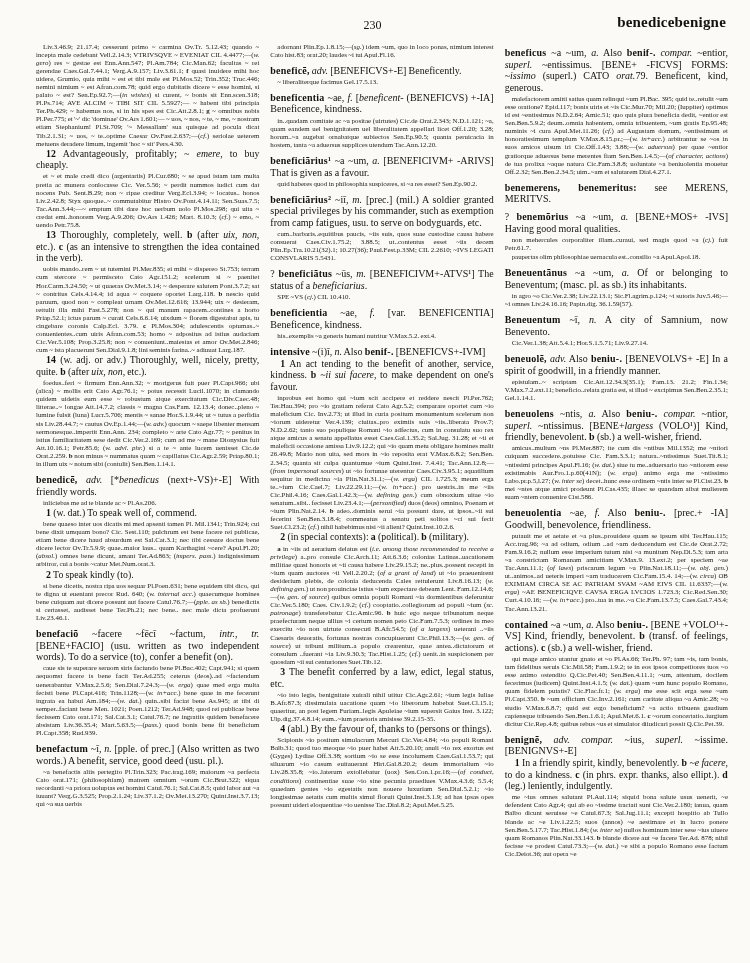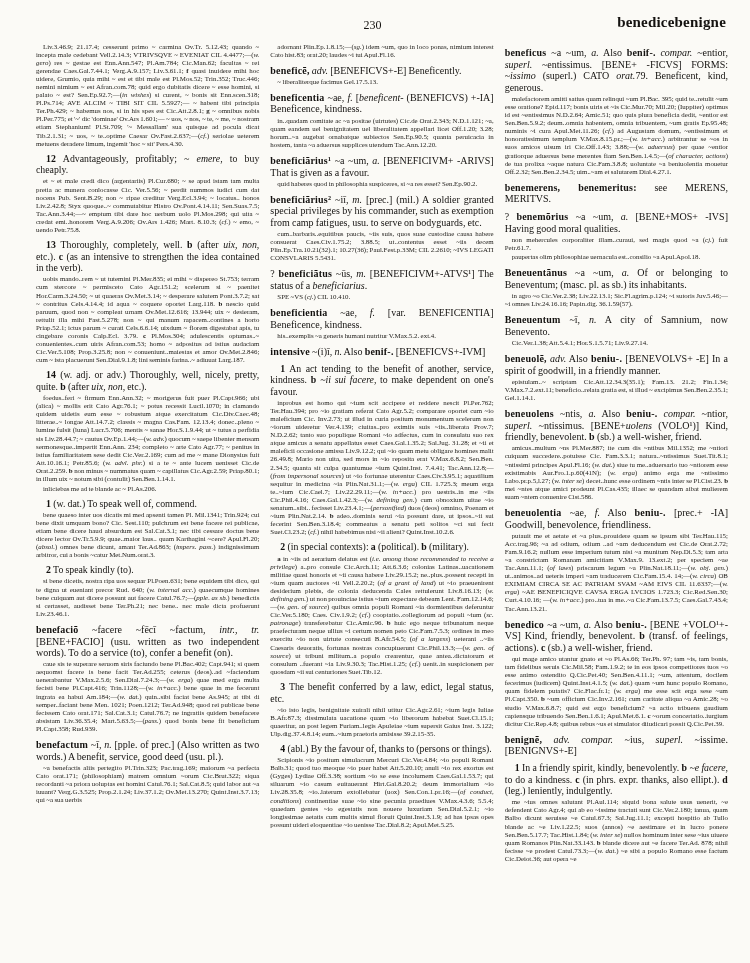--- a/index.html
+++ b/index.html
@@ -15,21 +15,21 @@
   }
   .guide-word{font-weight:bold;font-size:15px;letter-spacing:.2px;}
   .page-number{font-size:12px;position:absolute;left:0;right:5px;text-align:center;top:18px;}
   .columns{
     display:flex;gap:11px;padding:6px 22px 0 36px;box-sizing:border-box;
   }
   .col{width:227px;min-width:0;}
   
   .blk{text-align:justify;hyphens:none;word-spacing:-0.3px;}
   .entry{font-size:10px;line-height:11.6px;margin-top:6px;}
-  .sense{font-size:9.8px;line-height:11.6px;margin-top:5px;text-indent:10px;}
+  .sense{font-size:9.8px;line-height:11.6px;text-indent:10px;}
   .quote{font-size:6.9px;line-height:8.1px;margin-top:1.5px;text-indent:7px;color:#1c1a17;}
   .entry b,.sense b{letter-spacing:.2px;}
 </style>
 </head>
 <body>
 
 <div class="page">
   <div class="running-head">
     <span class="guide-word">benedice</span>
     <span class="page-number">230</span>
@@ -37,20 +37,21 @@
   </div>
   <div class="columns">
     <div class="col">
         <div class="blk quote">Liv.3.46.9; 21.17.4; cesserunt primo ~ carmina Ov.Tr. 5.12.43; quando ~ incepta male cedebant Vell.2.14.3; VTRIVSQVE ~ EVENIAT CIL 4.4477;—(<i>w. gero</i>) res ~ gestae est Enn.Ann.547; Pl.Am.784; Cic.Man.62; facultas ~ rei gerendae Caes.Gal.7.44.1; Verg.A.9.157; Liv.3.61.1; <b>f</b> quasi inuidere mihi hoc uidere, Grumio, quia mihi ~ est et tibi male est Pl.Mos.52; Trin.352; Truc.446; nemini nimium ~ est Afran.com.78; quid ergo dubitatis dicere ~ esse homini, si palato ~ est? Sen.Ep.92.7;—(<i>in wishes</i>) si curent, ~ bonis sit Enn.scen.318; Pl.Ps.714; AVE ALCIM ~ TIBI SIT CIL 5.5927;— ~ habent tibi principia Ter.Ph.429; ~ habemus nos, si in his spes est Cic.Att.2.8.1; <b>g</b> ~ omnibus nobis Pl.Per.775; et '~' dic 'dominae' Ov.Ars 1.601;— ~ uos, ~ nos, ~ te, ~ me, ~ nostram etiam Stephanium! Pl.St.709; '~ Messallam' sua quisque ad pocula dicat Tib.2.1.31; ~ uos, ~ te..optime Caesar Ov.Fast.2.637;—(<i>cf.</i>) seriolae ueterem metuens deradere limum, ingemit 'hoc ~ sit' Pers.4.30.</div>
         <div class="blk sense"><b>12</b> Advantageously, profitably; <i>~ emere</i>, to buy cheaply.</div>
         <div class="blk quote">et ~ et male credi dico (argentariis) Pl.Cur.680; ~ se apud istam tam multa pretia ac munera conlocasse Cic. Ver.5.56; ~ perdit nummos iudici cum dat nocens Pub. Sent.B.29; non ~ ripae creditur Verg.Ecl.3.94; ~ locatus.. honos Liv.2.42.8; Styx quoque..~ commutabitur Histro Ov.Pont.4.14.11; Sen.Suas.7.5; Tac.Ann.3.44;—~ emptum tibi dare hoc uerbum uolo Pl.Mos.298; qui uita ~ credat emi..honorem Verg.A.9.206; Ov.Ars 1.426; Mart. 8.10.3; (<i>cf.</i>) ~ emo, ~ uendo Petr.75.8.</div>
         <div class="blk sense"><b>13</b> Thoroughly, completely, well. <b>b</b> (after <i>uix, non</i>, etc.). <b>c</b> (as an intensive to strengthen the idea contained in the verb).</div>
         <div class="blk quote">uobis mando..rem ~ ut tutemini Pl.Mer.835; ei mihi ~ dispereo St.753; terram cum stercore ~ permisceto Cato Agr.151.2; scelerum si ~ paenitet Hor.Carm.3.24.50; ~ ut quaeras Ov.Met.3.14; ~ desperare salutem Pont.3.7.2; sat ~ contritus Cels.4.14.4; id aqua ~ coquere oportet Larg.118. <b>b</b> nescio quid paruum, quod non ~ compleat urnam Ov.Met.12.616; 13.944; uix ~ desieram, rettulit illa mihi Fast.5.278; non ~ qui manum rapacem..contines a horto Priap.52.1; ictus parum ~ curati Cels.6.6.14; uixdum ~ florem digestabat apis, tu cingebare coronis Calp.Ecl. 3.79. <b>c</b> Pl.Mos.304; adulescentis optumas..~ conuenientes..cum uiris Afran.com.53; homo ~ adpositus ad istius audaciam Cic.Ver.5.108; Prop.3.25.8; non ~ conueniunt..maiestas et amor Ov.Met.2.846; cum ~ ista placuerunt Sen.Dial.9.1.8; lini seminis farina..~ adiuuat Larg.187.</div>
         <div class="blk sense"><b>14</b> (w. adj. or adv.) Thoroughly, well, nicely, pretty, quite. <b>b</b> (after <i>uix, non</i>, etc.).</div>
         <div class="blk quote">foedus..feri ~ firmum Enn.Ann.32; ~ morigerus fuit puer Pl.Capt.966; ubi (alica) ~ mollis erit Cato Agr.76.1; ~ potus recessit Lucil.1070; in clamando quidem uidetis eum esse ~ robustum atque exercitatum Cic.Div.Caec.48; litterae..~ longae Att.14.7.2; classis ~ magna Cas.Fam. 12.13.4; donec..pleno ~ lumine fulsit (luna) Lucr.5.706; mentis ~ sanae Hor.S.1.9.44; ut ~ tutus a perfidia sis Liv.28.44.7; ~ cautus Ov.Ep.1.44;—(<i>w. adv.</i>) quocum ~ saepe libenter mensam sermonesque..impertit Enn.Ann. 234; completo ~ arte Cato Agr.77; ~ penitus in istius familiaritatem sese dedit Cic.Ver.2.169; cum ad me ~ mane Dionysius fuit Att.10.16.1; Petr.85.6; (<i>w. advl. phr.</i>) si a te ~ ante lucem uenisset Cic.de Orat.2.259. <b>b</b> non minus ~ nummatus quam ~ capillatus Cic.Agr.2.59; Priap.80.1; in illum uix ~ notum sibi (contulit) Sen.Ben.1.14.1.</div>
+        <div class="blk entry"><b>benedicē,</b> <i>adv.</i> [*<i>benedicus</i> (next+-VS)+-E] With friendly words.</div>
         <div class="blk quote">inliciebas me ad te blande ac ~ Pl.As.206.</div>
         <div class="blk sense"><b>1</b> (w. dat.) To speak well of, commend.</div>
         <div class="blk quote">bene quaeso inter uos dicatis mi med apsenti tamen Pl. Mil.1341; Trin.924; cui bene dixit umquam bono? Cic. Sest.110; pulchrum est bene facere rei publicae, etiam bene dicere haud absurdum est Sal.Cat.3.1; nec tibi cessare doctus bene dicere lector Ov.Tr.5.9.9; quae..maior laus.. quam Karthagini ~cere? Apul.Fl.20; (<i>absol.</i>) omnes bene dicunt, amant Ter.Ad.863; (<i>impers. pass.</i>) indignissimum arbitror, cui a bonis ~catur Met.Num.orat.3.</div>
         <div class="blk sense"><b>2</b> To speak kindly (to).</div>
         <div class="blk quote">si bene dicetis, nostra ripa uos sequar Pl.Poen.631; bene equidem tibi dico, qui te digna ut eueniant precor Rud. 640; (<i>w. internal acc.</i>) quaecumque homines bene cuiquam aut dicere possunt aut facere Catul.76.7;—(<i>pple. as sb.</i>) benedictis si certasset, audisset bene Ter.Ph.21; nec bene.. nec male dicta profuerunt Liv.23.46.1.</div>
         <div class="blk entry"><b>benefaciō</b> ~facere ~fēcī ~factum, <i>intr., tr.</i> [BENE+FACIO] (usu. written as two independent words). To do a service (to), confer a benefit (on).</div>
         <div class="blk quote">caue sis te superare seruom siris faciundo bene Pl.Bac.402; Capt.941; si quem aequomst facere is bene facit Ter.Ad.255; ceterus (deos)..ad ~faciendum uenerabantur V.Max.2.5.6; Sen.Dial.7.24.3;—(<i>w. erga</i>) quae med erga multa fecisti bene Pl.Capt.416; Trin.1128;—(<i>w. in+acc.</i>) bene quae in me fecerunt ingrata ea habui Am.184;—(<i>w. dat.</i>) quin..sibi faciat bene As.945; at tibi di semper..faciant bene Men. 1021; Poen.1212; Ter.Ad.948; quod rei publicae bene fecissem Cato orat.171; Sal.Cat.3.1; Catul.76.7; ne ingratiis quidem benefacere absistam Liv.36.35.4; Mart.5.63.5;—(<i>pass.</i>) quod bonis bene fit beneficium Pl.Capt.358; Rud.939.</div>
         <div class="blk entry"><b>benefactum</b> ~ī, <i>n.</i> [pple. of prec.] (Also written as two words.) A benefit, service, good deed (usu. pl.).</div>
         <div class="blk quote">~a benefactis aliis pertegito Pl.Trin.323; Pac.trag.169; maiorum ~a perfecta Cato orat.171; (philosophiam) matrem omnium ~orum Cic.Brut.322; siqua recordanti ~a priora uoluptas est homini Catul.76.1; Sal.Cat.8.5; quid labor aut ~a iuuant? Verg.G.3.525; Prop.2.1.24; Liv.37.1.2; Ov.Met.13.270; Quint.Inst.3.7.13; qui ~a sua uerbis</div>
       </div>
@@ -84,24 +85,24 @@
         <div class="blk entry"><b>benemerens, benemeritus:</b> see MERENS, MERITVS.</div>
         <div class="blk entry">? <b>benemōrius</b> ~a ~um, <i>a.</i> [BENE+MOS+ -IVS] Having good moral qualities.</div>
         <div class="blk quote">non mehercules corporaliter illam..curaui, sed magis quod ~a (<i>cj.</i>) fuit Petr.61.7.</div>
         <div class="blk quote">paupertas olim philosophiae uernacula est..consilio ~a Apul.Apol.18.</div>
         <div class="blk entry"><b>Beneuentānus</b> ~a ~um, <i>a.</i> Of or belonging to Beneventum; (masc. pl. as sb.) its inhabitants.</div>
         <div class="blk quote">in agro ~o Cic.Ver.2.38; Liv.22.13.1; Sic.Fl.agrim.p.124; ~i sutoris Juv.5.46;—~i omnes Liv.24.16.16; Papin.dig. 36.1.59(57).</div>
         <div class="blk entry"><b>Beneuentum</b> ~ī, <i>n.</i> A city of Samnium, now Benevento.</div>
         <div class="blk quote">Cic.Ver.1.38; Att.5.4.1; Hor.S.1.5.71; Liv.9.27.14.</div>
         <div class="blk entry"><b>beneuolē,</b> <i>adv.</i> Also <b>beniu-.</b> [BENEVOLVS+ -E] In a spirit of goodwill, in a friendly manner.</div>
         <div class="blk quote">epistulam..~ scriptam Cic.Att.12.34.3(35.1); Fam.13. 21.2; Fin.1.34; V.Max.7.2.ext.11; beneficio..relata gratia est, si illud ~ excipimus Sen.Ben.2.35.1; Gel.1.14.1.</div>
-        <div class="blk entry"><b>beneuolens</b> ~ntis, <i>a.</i> Also <b>beniu-.</b> <i>compar.</i> ~ntior, <i>superl.</i> ~ntissimus. [BENE+<i>uolens</i> (VOLO¹)] Kind, friendly, benevolent. <b>b</b> (sb.) a well-wisher, friend.</div>
+        <div class="blk entry"><b>beneuolens</b> ~ntis, <i>a.</i> Also <b>beniu-.</b> <i>compar.</i> ~ntior, <i>superl.</i> ~ntissimus. [BENE+<i>largess</i> (VOLO¹)] Kind, friendly, benevolent. <b>b</b> (sb.) a well-wisher, friend.</div>
         <div class="blk quote">amicus..multum ~ns Pl.Mer.887; ite cum dis ~ntibus Mil.1352; me ~ntiori cuiquam succedere..potuisse Cic. Fam.3.3.1; natura..~ntissimus Suet.Tit.8.1; ~ntissimi principes Apul.Fl.16; (<i>w. dat.</i>) siue tu me..aduersario tuo ~ntiorem esse existimabis Aur.Fro.1.p.60(41N); (<i>w. erga</i>) animo erga me ~ntissimo Labo.pr.p.5,l.27; (<i>w. inter se</i>) decet..hunc esse ordinem ~ntis inter se Pl.Cist.23. <b>b</b> mei ~ntes atque amici prodeunt Pl.Cas.435; illaec se quandam aibat mulierem suam ~ntem conuenire Cist.586.</div>
         <div class="blk entry"><b>beneuolentia</b> ~ae, <i>f.</i> Also <b>beniu-.</b> [prec.+ -IA] Goodwill, benevolence, friendliness.</div>
         <div class="blk quote">putauit me et aetate et ~a plus..prouidere quam se ipsum sibi Ter.Hau.115; Acc.trag.96; ~a ad odium, odium ..ad ~am deducendum est Cic.de Orat.2.72; Fam.9.16.2; nullum esse imperium tutum nisi ~a munitum Nep.Di.5.3; tam arta ~a constrictam Romanam amicitiam V.Max.9. 13.ext.2; per speciem ~ae Tac.Ann.11.1; (<i>of laws</i>) priscarum legum ~a Plin.Nat.18.11;—(<i>w. obj. gen.</i>) ut..animos..ad ueteris imperi ~am traducerem Cic.Fam.15.4. 14;—(<i>w. circa</i>) OB EXIMIAM CIRCA SE AC PATRIAM SVAM ~AM EIVS CIL 11.6337;—(<i>w. erga</i>) ~AE BENEFICIQVE CAVSA ERGA LVCIOS 1.723.3; Cic.Red.Sen.30; Curt.4.10.16; —(<i>w. in+acc.</i>) pro..tua in me..~a Cic.Fam.13.7.5; Caes.Gal.7.43.4; Tac.Ann.13.21.</div>
-        <div class="blk entry"><b>benedico</b> ~a ~um, <i>a.</i> Also <b>beniu-.</b> [BENE +VOLO¹+-VS] Kind, friendly, benevolent. <b>b</b> (transf. of feelings, actions). <b>c</b> (sb.) a well-wisher, friend.</div>
+        <div class="blk entry"><b>contained</b> ~a ~um, <i>a.</i> Also <b>beniu-.</b> [BENE +VOLO¹+-VS] Kind, friendly, benevolent. <b>b</b> (transf. of feelings, actions). <b>c</b> (sb.) a well-wisher, friend.</div>
         <div class="blk quote">qui mage amico utantur gnato et ~o Pl.As.66; Ter.Ph. 97; tam ~is, tam bonis, tam fidelibus seruis Cic.Mil.58; Fam.1.9.2; te in eos ipsos competitores tuos ~o esse animo ostendito Q.Cic.Pet.40; Sen.Ben.4.11.1; ~um, attentum, docilem fecerimus (iudicem) Quint.Inst.4.1.5; (<i>w. dat.</i>) quam ~um hunc populo Romano, quam fidelem putatis? Cic.Flac.fr.1; (<i>w. erga</i>) me esse scit erga sese ~um Pl.Capt.350. <b>b</b> ~um officium Cic.Inv.2.161; cum caritate aliqua ~a Amic.28; ~o studio V.Max.6.8.7; quid est ergo beneficium? ~a actio tribuens gaudium capiensque tribuendo Sen.Ben.1.6.1; Apul.Met.6.1. <b>c</b> ~orum concertatio..iurgium dicitur Cic.Rep.4.8; quibus rebus ~us et simulator diiudicari possit Q.Cic.Pet.39.</div>
         <div class="blk entry"><b>benignē,</b> <i>adv. compar.</i> ~ius, <i>superl.</i> ~issime. [BENIGNVS+-E]</div>
         <div class="blk sense"><b>1</b> In a friendly spirit, kindly, benevolently. <b>b</b> <i>~e facere</i>, to do a kindness. <b>c</b> (in phrs. expr. thanks, also ellipt.). <b>d</b> (leg.) leniently, indulgently.</div>
         <div class="blk quote">me ~ius omnes salutant Pl.Aul.114; siquid bona salute usus uenerit, ~e defendent Cato Agr.4; qui ab eo ~issime tractati sunt Cic.Ver.2.180; ianua, quam Balbo dicunt seruisse ~e Catul.67.3; Sal.Jug.11.1; excepti hospitio ab Tullo blande ac ~e Liv.1.22.5; suos (annos) ~e aestimare et in lucro ponere Sen.Ben.5.17.7; Tac.Hist.1.84; (<i>w. inter se</i>) nullos hominum inter sese ~ius uiuere quam Romanos Plin.Nat.33.143. <b>b</b> blande dicere aut ~e facere Ter.Ad. 878; nihil fecisse ~e prodest Catul.73.3;—(<i>w. dat.</i>) ~e sibi a populo Romano esse factum Cic.Deiot.36; aut opera ~e</div>
       </div>
   </div>
 </div>
 
 </body></html>

